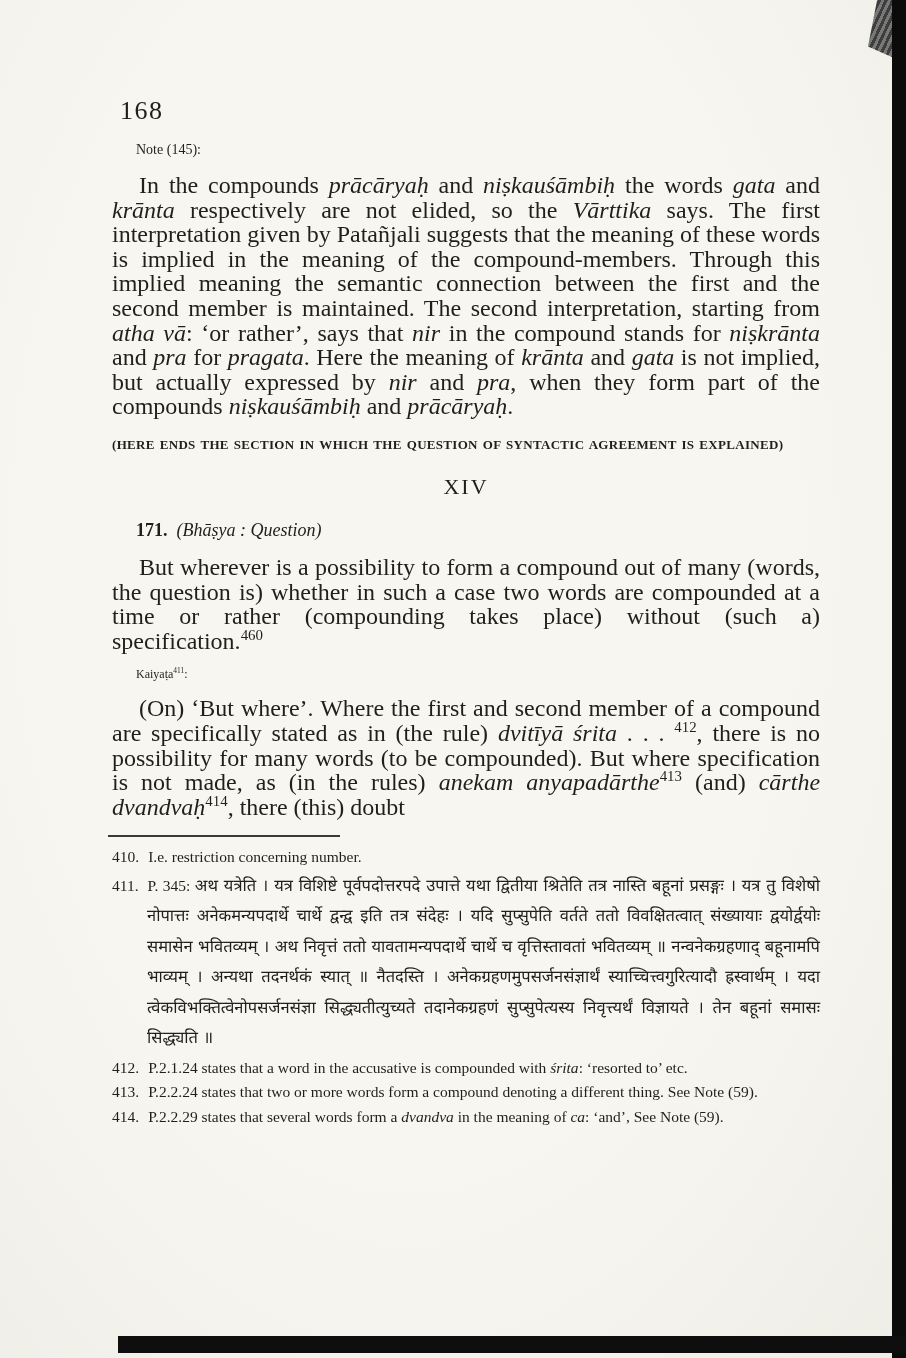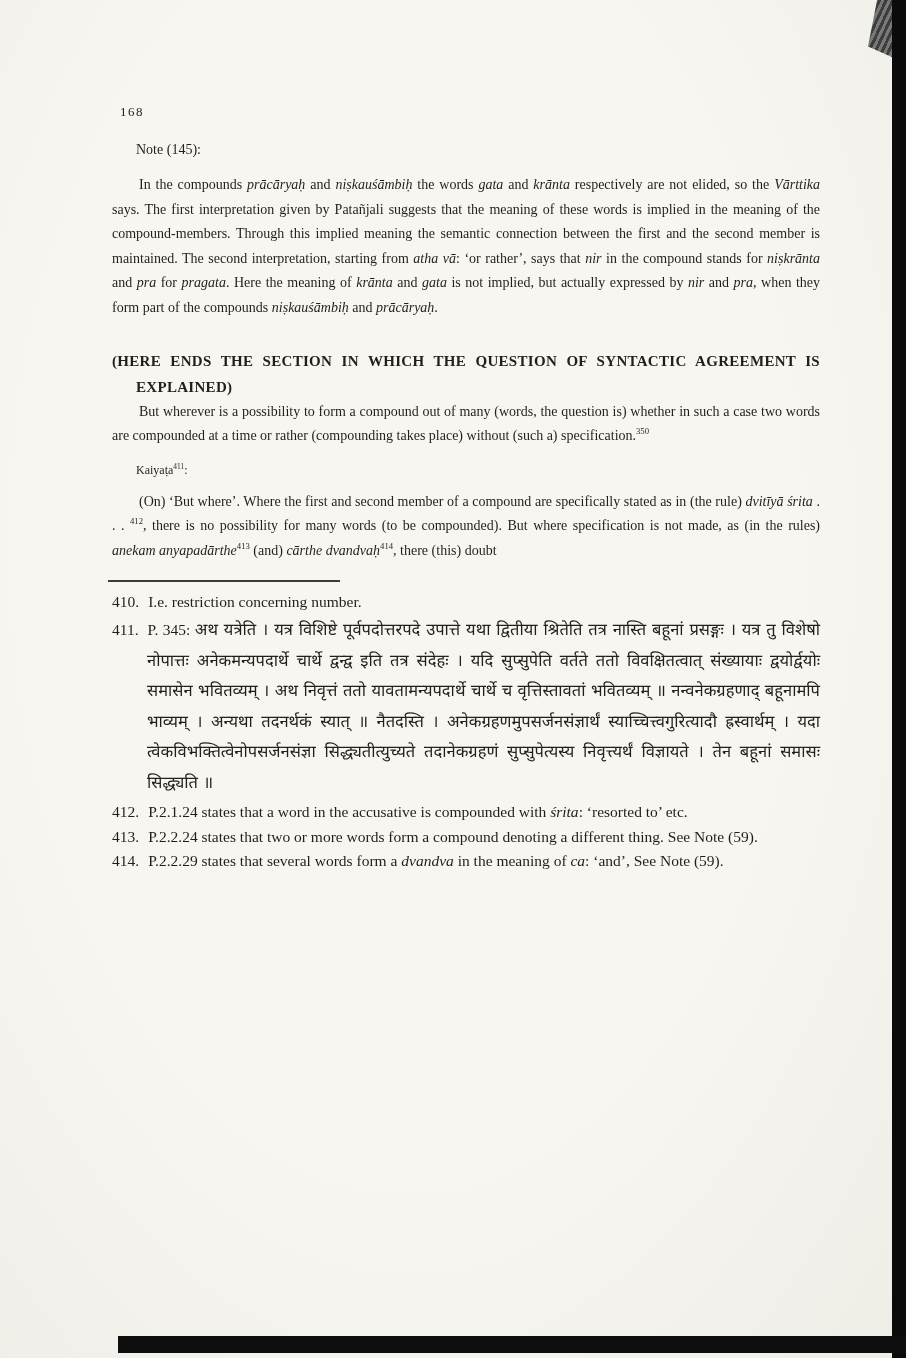--- a/index.html
+++ b/index.html
@@ -13,32 +13,32 @@
   }
   .scan-right-bar { position: absolute; top: 0; right: 0; width: 14px; height: 100%; background: #0b0b0b; }
   .scan-corner { position: absolute; top: 0; right: 12px; width: 26px; height: 58px;
     background: repeating-linear-gradient(115deg, #6b6b6b 0 3px, #2a2a2a 3px 6px);
     clip-path: polygon(35% 0, 100% 0, 100% 100%, 0 80%); opacity: .9; }
   .scan-bottom-bar { position: absolute; left: 118px; bottom: 5px; right: 0; height: 17px; background: #0e0e0e; }
 
   .content { position: absolute; left: 112px; top: 88px; width: 708px; }
 
   .page-header { position: relative; height: 26px; margin-bottom: 28px; }
-  .pagenum { position: absolute; left: 8px; top: 16px; font-size: 13px; letter-spacing: 1.5px; }
+  .pagenum { position: absolute; left: 8px; top: 8px; font-size: 26px; letter-spacing: 1.5px; }
   .running-title { position: absolute; left: 0; right: 0; text-align: center; top: 0;
     font-style: italic; font-size: 19px; transform: translateX(28px); }
 
   p { margin: 0; }
   .subhead { font-size: 14px; margin: 0 0 15px 24px; }
-  .body { font-size: 14px; line-height: 24.6px; text-align: justify; }
+  .body { font-size: 24px; line-height: 24.6px; text-align: justify; margin-top: 14px; }
   .ind { text-indent: 27px; }
 
-  .caps { font-size: 15px; font-weight: 700; line-height: 26px; text-align: justify;
+  .caps { font-size: 13px; font-weight: 700; line-height: 26px; text-align: justify;
     letter-spacing: .3px; word-spacing: 1.5px;
-    padding-left: 24px; text-indent: -24px; margin-top: 27px; }
+    padding-left: 24px; text-indent: -24px; margin-top: 13px; }
 
   .chapter { font-size: 22px; font-weight: 400; text-align: center;
     letter-spacing: 2px; margin: 16px 0 11px 0; }
 
   .bhasya-head { font-size: 18px; margin: 20px 0 12px 24px; }
   .kaiyata-head { font-size: 12px; margin: 14px 0 12px 24px; }
 
   .it { font-style: italic; }
   .bd { font-weight: 700; }
   sup { font-size: .62em; line-height: 0; }
@@ -63,24 +63,26 @@
     <div class="page-header">
       <span class="pagenum">168</span>
     </div>
 
     <p class="subhead">Note (145):</p>
 
     <p class="body ind"><span>In the compounds </span><span class="it">prācāryaḥ</span><span> and </span><span class="it">niṣkauśāmbiḥ</span><span> the words </span><span class="it">gata</span><span> and </span><span class="it">krānta</span><span> respectively are not elided, so the </span><span class="it">Vārttika</span><span> says. The first interpretation given by Patañjali suggests that the meaning of these words is implied in the meaning of the compound-members. Through this implied meaning the semantic connection between the first and the second member is maintained. The second interpretation, starting from </span><span class="it">atha vā</span><span>: ‘or rather’, says that </span><span class="it">nir</span><span> in the compound stands for </span><span class="it">niṣkrānta</span><span> and </span><span class="it">pra</span><span> for </span><span class="it">pragata</span><span>. Here the meaning of </span><span class="it">krānta</span><span> and </span><span class="it">gata</span><span> is not implied, but actually expressed by </span><span class="it">nir</span><span> and </span><span class="it">pra</span><span>, when they form part of the compounds </span><span class="it">niṣkauśāmbiḥ</span><span> and </span><span class="it">prācāryaḥ</span><span>.</span></p>
 
     <p class="caps">(HERE ENDS THE SECTION IN WHICH THE QUESTION OF SYNTACTIC AGREEMENT IS EXPLAINED)</p>
 
+    <p class="chapter">XIV</p>
 
 
+    <p class="bhasya-head"><span class="bd">171.</span><span>&nbsp;&nbsp;</span><span class="it">(Bhāṣya : Question)</span></p>
 
-    <p class="body ind"><span>But wherever is a possibility to form a compound out of many (words, the question is) whether in such a case two words are compounded at a time or rather (compounding takes place) without (such a) specification.</span><sup>350</sup></p>
+    <p class="body ind"><span>But wherever is a possibility to form a compound out of many (words, the question is) whether in such a case two words are compounded at a time or rather (compounding takes place) without (such a) specification.</span><sup>460</sup></p>
 
     <p class="kaiyata-head"><span>Kaiyaṭa</span><sup>411</sup><span>:</span></p>
 
     <p class="body ind"><span>(On) ‘But where’. Where the first and second member of a compound are specifically stated as in (the rule) </span><span class="it">dvitīyā śrita</span><span> . . . </span><sup>412</sup><span>, there is no possibility for many words (to be compounded). But where specification is not made, as (in the rules) </span><span class="it">anekam anyapadārthe</span><sup>413</sup><span> (and) </span><span class="it">cārthe dvandvaḥ</span><sup>414</sup><span>, there (this) doubt</span></p>
 
     <div class="fn-rule"></div>
 
     <div class="footnotes">
       <div class="fn">
         <span class="fn-num">410.</span><span><span>I.e. restriction concerning number.</span></span>

